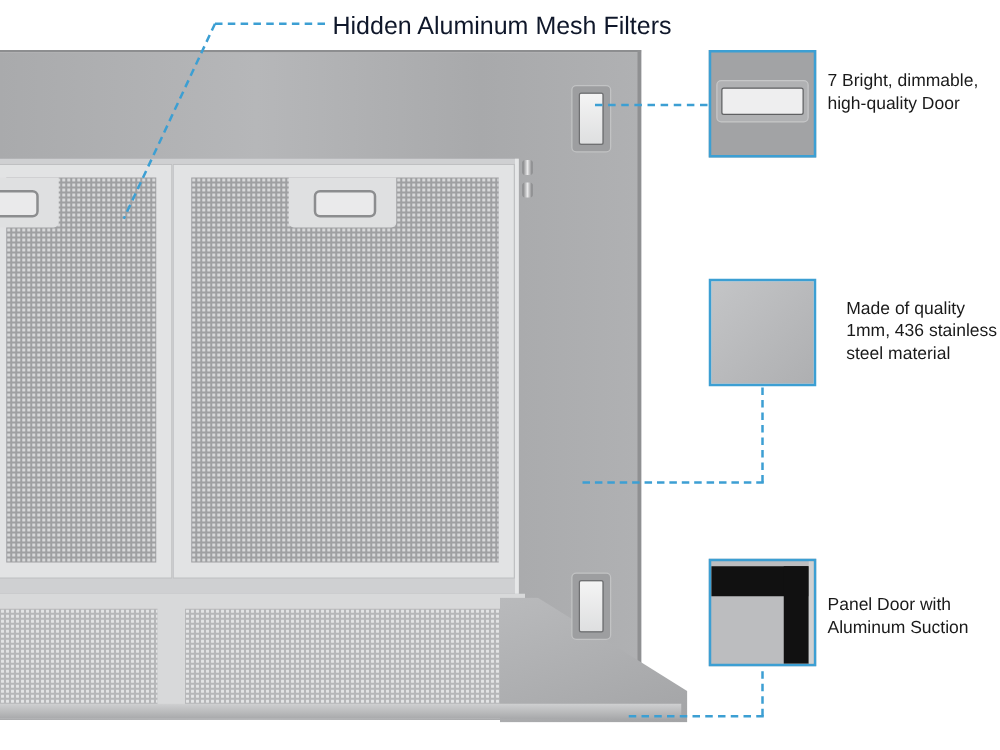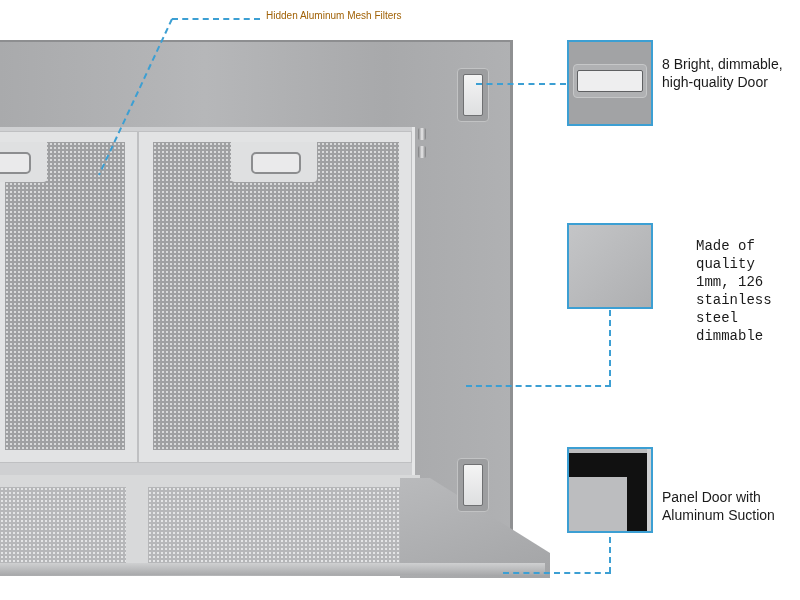--- a/index.html
+++ b/index.html
@@ -21,21 +21,21 @@
     background-image:radial-gradient(circle,#e4e5e6 1.1px,transparent 1.4px);background-size:4px 4px;}
   .door{position:absolute;left:400px;top:478px;width:150px;height:100px;
     background:linear-gradient(160deg,#b9babc,#a3a4a6);clip-path:polygon(0 0,20% 0,100% 75%,100% 100%,0 100%);}
   .bottom-rail{position:absolute;left:0;top:563px;width:545px;height:12px;background:linear-gradient(#cfd0d1,#a8a9ab);}
   .led{position:absolute;width:30px;height:52px;border-radius:4px;background:#9d9ea0;border:1px solid #c2c3c4;}
   .led-inner{position:absolute;left:5px;top:5px;right:5px;bottom:5px;background:linear-gradient(#f4f4f4,#dedfe0);border:1px solid #6f7072;border-radius:2px;}
   .hinge{position:absolute;width:8px;height:12px;background:linear-gradient(90deg,#7c7d7f,#e9e9ea,#7c7d7f);border-radius:2px;}
   .dash{position:absolute;border-color:#3c9fd3;border-style:dashed;border-width:0;}
   .thumb{position:absolute;width:86px;height:86px;border:2px solid #3c9fd3;box-sizing:border-box;overflow:hidden;}
   .label{position:absolute;font-size:14px;line-height:18px;color:#1a1a1a;}
-  .title-label{position:absolute;font-size:10px;color:#a16207;}
+  .title-label{position:absolute;font-size:20px;color:#0f172a;}
 </style>
 </head>
 <body>
 
 <div class="hood"></div>
 <div class="hood-right-edge"></div>
 
 <div class="filter-area">
   <div class="filter" style="left:-10px;top:4px;width:146px;height:330px;">
     <div class="mesh"></div>
@@ -86,24 +86,24 @@
 <div class="thumb" style="left:567px;top:223px;background:linear-gradient(135deg,#c4c5c7,#aeafb1);"></div>
 <div class="thumb" style="left:567px;top:447px;background:#bcbdbf;">
   <div style="position:absolute;left:0;top:4px;right:4px;height:24px;background:#111;"></div>
   <div style="position:absolute;right:4px;top:4px;width:20px;bottom:0;background:#111;"></div>
   <div style="position:absolute;right:0;top:0;width:4px;bottom:0;background:#d0d1d2;"></div>
 </div>
 
 <div class="title-label" style="left:266px;top:10px;">Hidden Aluminum Mesh Filters</div>
 
 <div class="label" style="left:662px;top:55px;">
-  <div>8 Bright, dimmable,</div>
+  <div>7 Bright, dimmable,</div>
   <div>high-quality Door</div>
 </div>
-<div class="label" style="left:696px;top:237px;font-family:Liberation Mono, monospace;">
+<div class="label" style="left:677px;top:237px;">
   <div>Made of quality</div>
-  <div>1mm, 126 stainless</div>
-  <div>steel dimmable</div>
+  <div>1mm, 436 stainless</div>
+  <div>steel material</div>
 </div>
-<div class="label" style="left:662px;top:488px;">
+<div class="label" style="left:662px;top:474px;">
   <div>Panel Door with</div>
   <div>Aluminum Suction</div>
 </div>
 
 </body></html>

